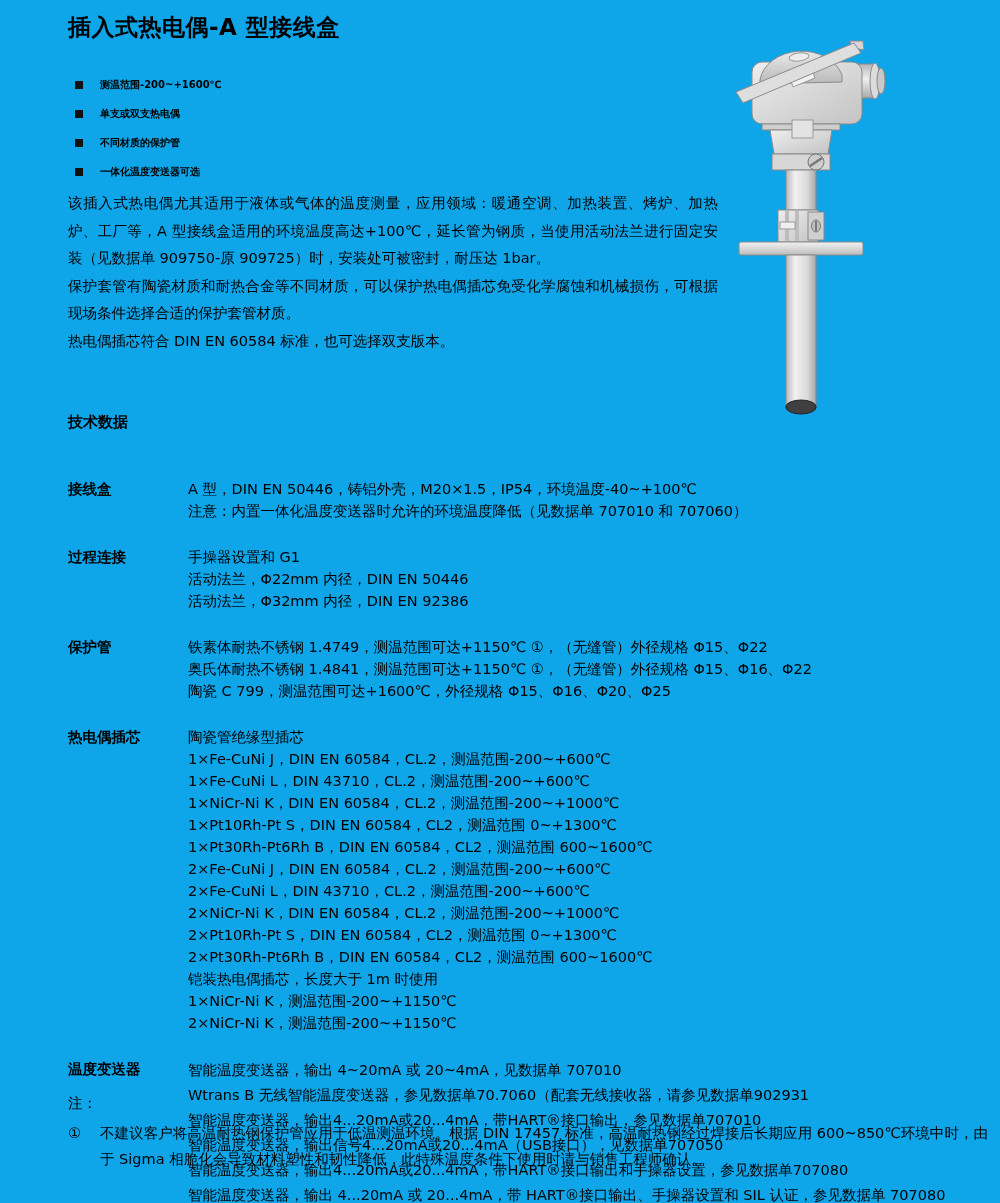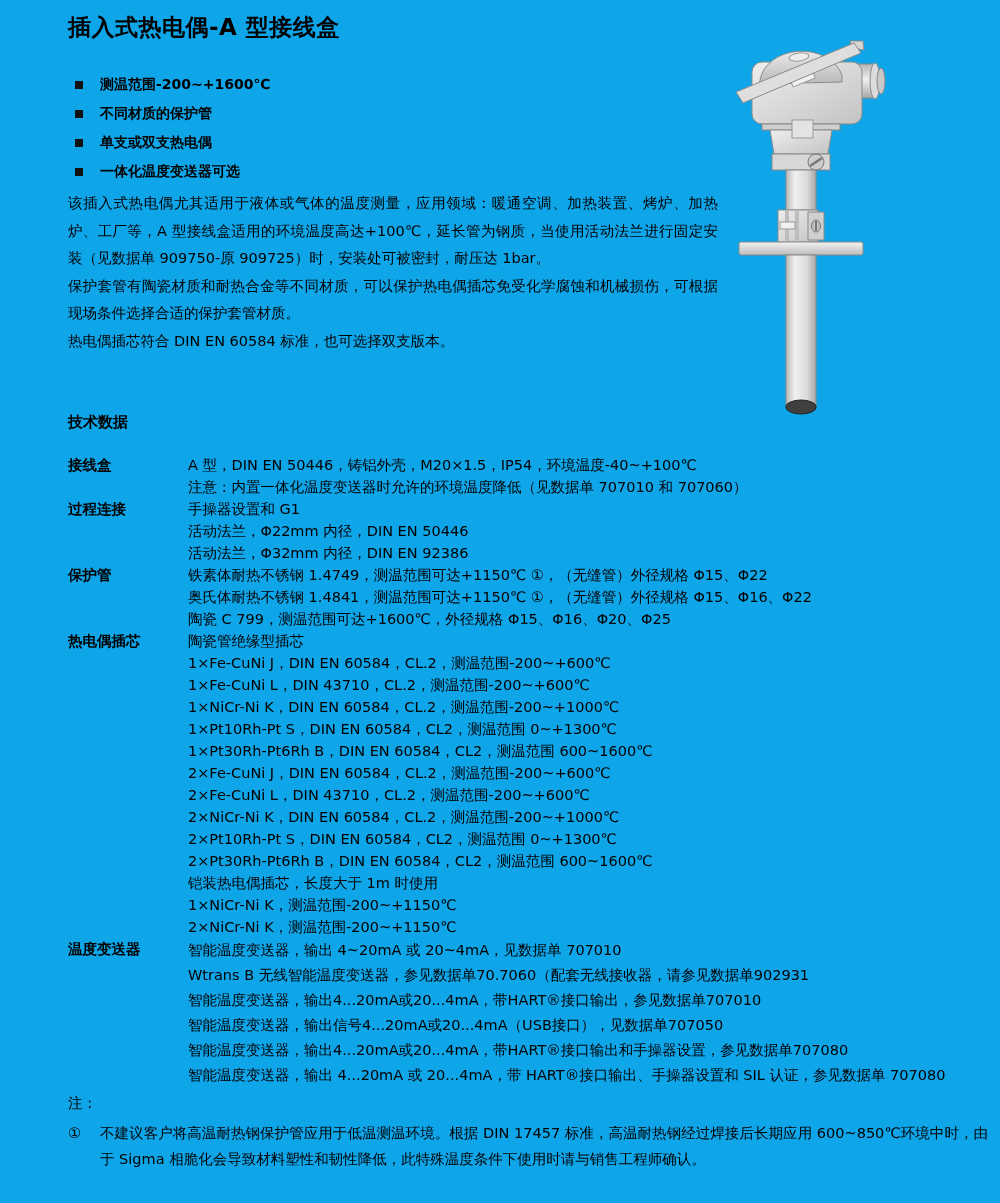--- a/index.html
+++ b/index.html
@@ -10,35 +10,35 @@
   }
 
   
   .doc-title {
     position:absolute; left:68px; top:12px; margin:0;
     font-size:23px; font-weight:700; letter-spacing:0.5px;
   }
 
   
   .features { position:absolute; left:75px; top:70px; }
-  .feature { display:flex; align-items:center; height:29px; font-size:14px; font-weight:700; }
+  .feature { display:flex; align-items:center; height:29px; font-size:10px; font-weight:700; }
   .feature .square { width:8px; height:8px; background:#111; margin-right:17px; flex:none; }
 
   
   .intro { position:absolute; left:68px; top:190px; width:650px;
     font-size:14.5px; line-height:27.5px; text-align:justify; }
   .intro p { margin:0; }
 
   
   .illustration { position:absolute; left:700px; top:40px; width:270px; height:390px; }
 
   
   .tech-title { position:absolute; left:68px; top:413px; font-size:15px; font-weight:700; }
   .tech-table { position:absolute; left:68px; top:454px; width:925px; }
-  .trow { display:flex; }
+  .trow { display:flex;margin-top:24px; }
   .trow:last-child { }
   .tlabel { width:120px; flex:none; font-weight:700; font-size:14.5px; line-height:22px; }
   .tlines { flex:1; min-width:0; }
   .tline { font-size:14.5px; line-height:22px; white-space:nowrap; }
   .trow:last-child .tline { line-height:25px; }
 
   
   .notes-header { position:absolute; left:68px; top:1094px; font-size:14.5px; }
   .note-list { position:absolute; left:68px; top:1120px; width:920px; }
   .note { display:flex; font-size:14.5px; line-height:26px; }
@@ -52,25 +52,25 @@
 
   <h1 class="doc-title">插入式热电偶-A 型接线盒</h1>
 
   <div class="features">
       <div class="feature">
         <span class="square"></span>
         <span class="ftext">测温范围-200~+1600℃</span>
       </div>
       <div class="feature">
         <span class="square"></span>
+        <span class="ftext">单支或双支热电偶</span>
+      </div>
+      <div class="feature">
+        <span class="square"></span>
         <span class="ftext">不同材质的保护管</span>
-      </div>
-      <div class="feature">
-        <span class="square"></span>
-        <span class="ftext">单支或双支热电偶</span>
       </div>
       <div class="feature">
         <span class="square"></span>
         <span class="ftext">一体化温度变送器可选</span>
       </div>
     </div>
 
   <div class="intro">
       <p>该插入式热电偶尤其适用于液体或气体的温度测量，应用领域：暖通空调、加热装置、烤炉、加热炉、工厂等，A 型接线盒适用的环境温度高达+100℃，延长管为钢质，当使用活动法兰进行固定安装（见数据单 909750-原 909725）时，安装处可被密封，耐压达 1bar。</p>
       <p>保护套管有陶瓷材质和耐热合金等不同材质，可以保护热电偶插芯免受化学腐蚀和机械损伤，可根据现场条件选择合适的保护套管材质。</p>

